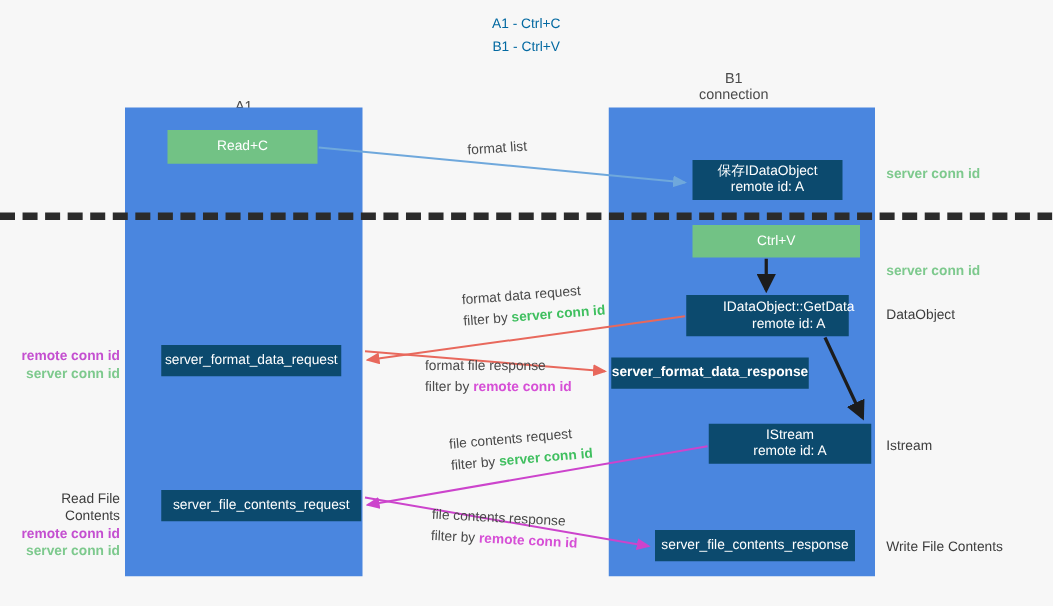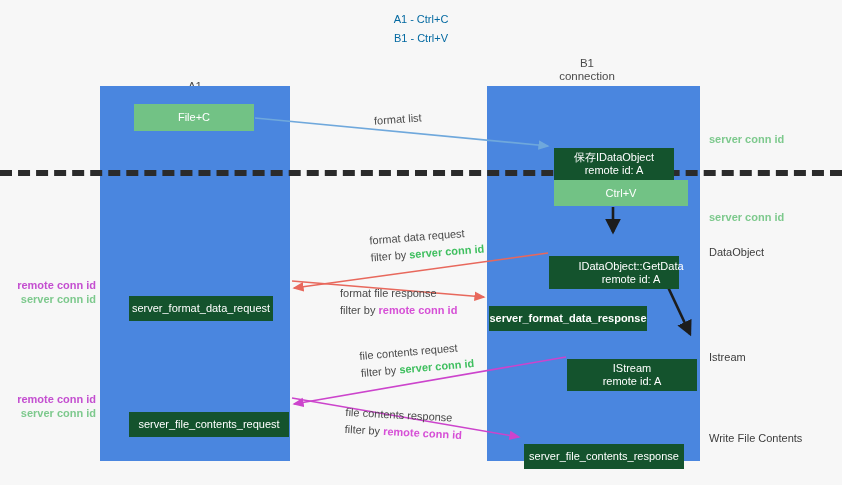--- a/index.html
+++ b/index.html
@@ -65,21 +65,21 @@
     line-height: 13px;
     text-align: center;
     display: flex;
     flex-direction: column;
     align-items: center;
     justify-content: center;
     white-space: pre-line;
     padding: 2px 4px;
   }
   .node.green { background: #72c285; }
-  .node.orange { background: #14532d; margin-top: 20px; }
+  .node.orange { background: #0c4a6e; }
 
   #n-ctrlc   { left: 134px; top: 104px; width: 120px; height: 27px; }
   #n-store   { left: 554px; top: 128px; width: 120px; height: 32px; }
   #n-ctrlv   { left: 554px; top: 180px; width: 134px; height: 26px; }
   #n-getdata { left: 549px; top: 236px; width: 130px; height: 33px; padding-left: 38px; }
   #n-fdreq   { left: 129px; top: 276px; width: 144px; height: 25px; }
   #n-fdresp  { left: 489px; top: 286px; width: 158px; height: 25px; font-weight: bold; }
   #n-istream { left: 567px; top: 339px; width: 130px; height: 32px; }
   #n-fcreq   { left: 129px; top: 392px; width: 160px; height: 25px; }
   #n-fcresp  { left: 524px; top: 424px; width: 160px; height: 25px; }
@@ -168,21 +168,21 @@
 
     <line x1="292" y1="281" x2="484" y2="297" stroke="#e8685c" stroke-width="1.6" marker-end="url(#ah-red)"></line>
 
     <line x1="566" y1="357" x2="294" y2="404" stroke="#cc44cc" stroke-width="1.6" marker-end="url(#ah-mag)"></line>
 
     <line x1="292" y1="398" x2="519" y2="437" stroke="#cc44cc" stroke-width="1.6" marker-end="url(#ah-mag)"></line>
   </svg>
 
   <div class="abs" id="divider"></div>
 
-  <div class="abs node green" id="n-ctrlc">File+C</div>
+  <div class="abs node green" id="n-ctrlc">Read+C</div>
   <div class="abs node orange" id="n-store">保存IDataObject
 remote id: A</div>
   <div class="abs node green" id="n-ctrlv">Ctrl+V</div>
   <div class="abs node orange" id="n-getdata">IDataObject::GetData
 remote id: A</div>
   <div class="abs node orange" id="n-fdreq">server_format_data_request</div>
   <div class="abs node orange" id="n-fdresp">server_format_data_response</div>
   <div class="abs node orange" id="n-istream">IStream
 remote id: A</div>
   <div class="abs node orange" id="n-fcreq">server_file_contents_request</div>
@@ -211,20 +211,21 @@
     <div>file contents response</div>
     <div><span>filter by </span><span class="hl-purple">remote conn id</span></div>
   </div>
 
   <div class="abs side-note" id="note-left-mid">
     <div class="purple">remote conn id</div>
     <div class="green">server conn id</div>
   </div>
 
   <div class="abs side-note" id="note-left-low">
+    <div class="dark">Read File Contents</div>
     <div class="purple">remote conn id</div>
     <div class="green">server conn id</div>
   </div>
 
   <div class="abs right-note green" id="note-r1">server conn id</div>
   <div class="abs right-note green" id="note-r2">server conn id</div>
   <div class="abs right-note" id="note-r3">DataObject</div>
   <div class="abs right-note" id="note-r4">Istream</div>
   <div class="abs right-note" id="note-r5">Write File Contents</div>
 

